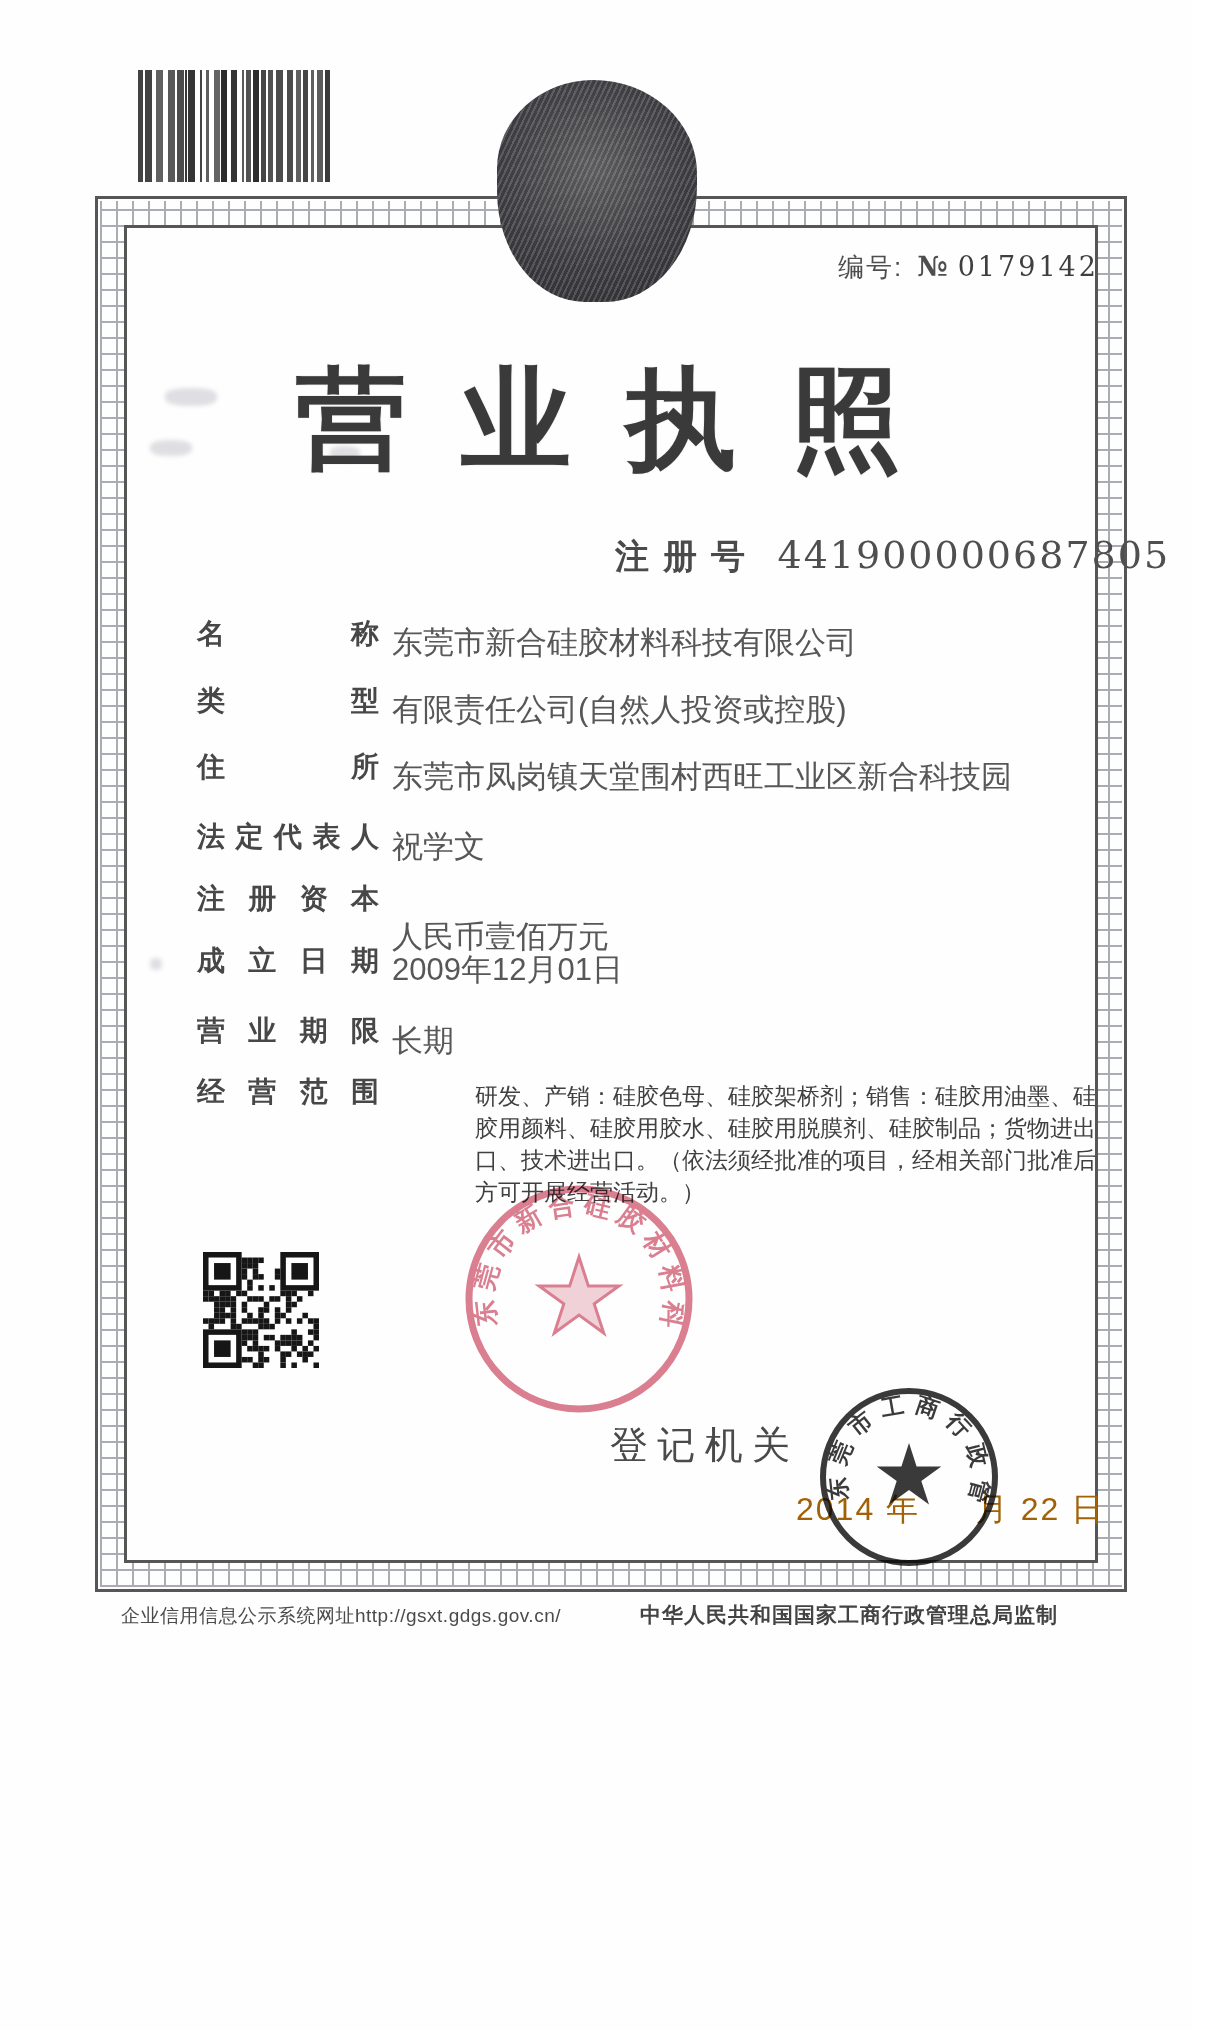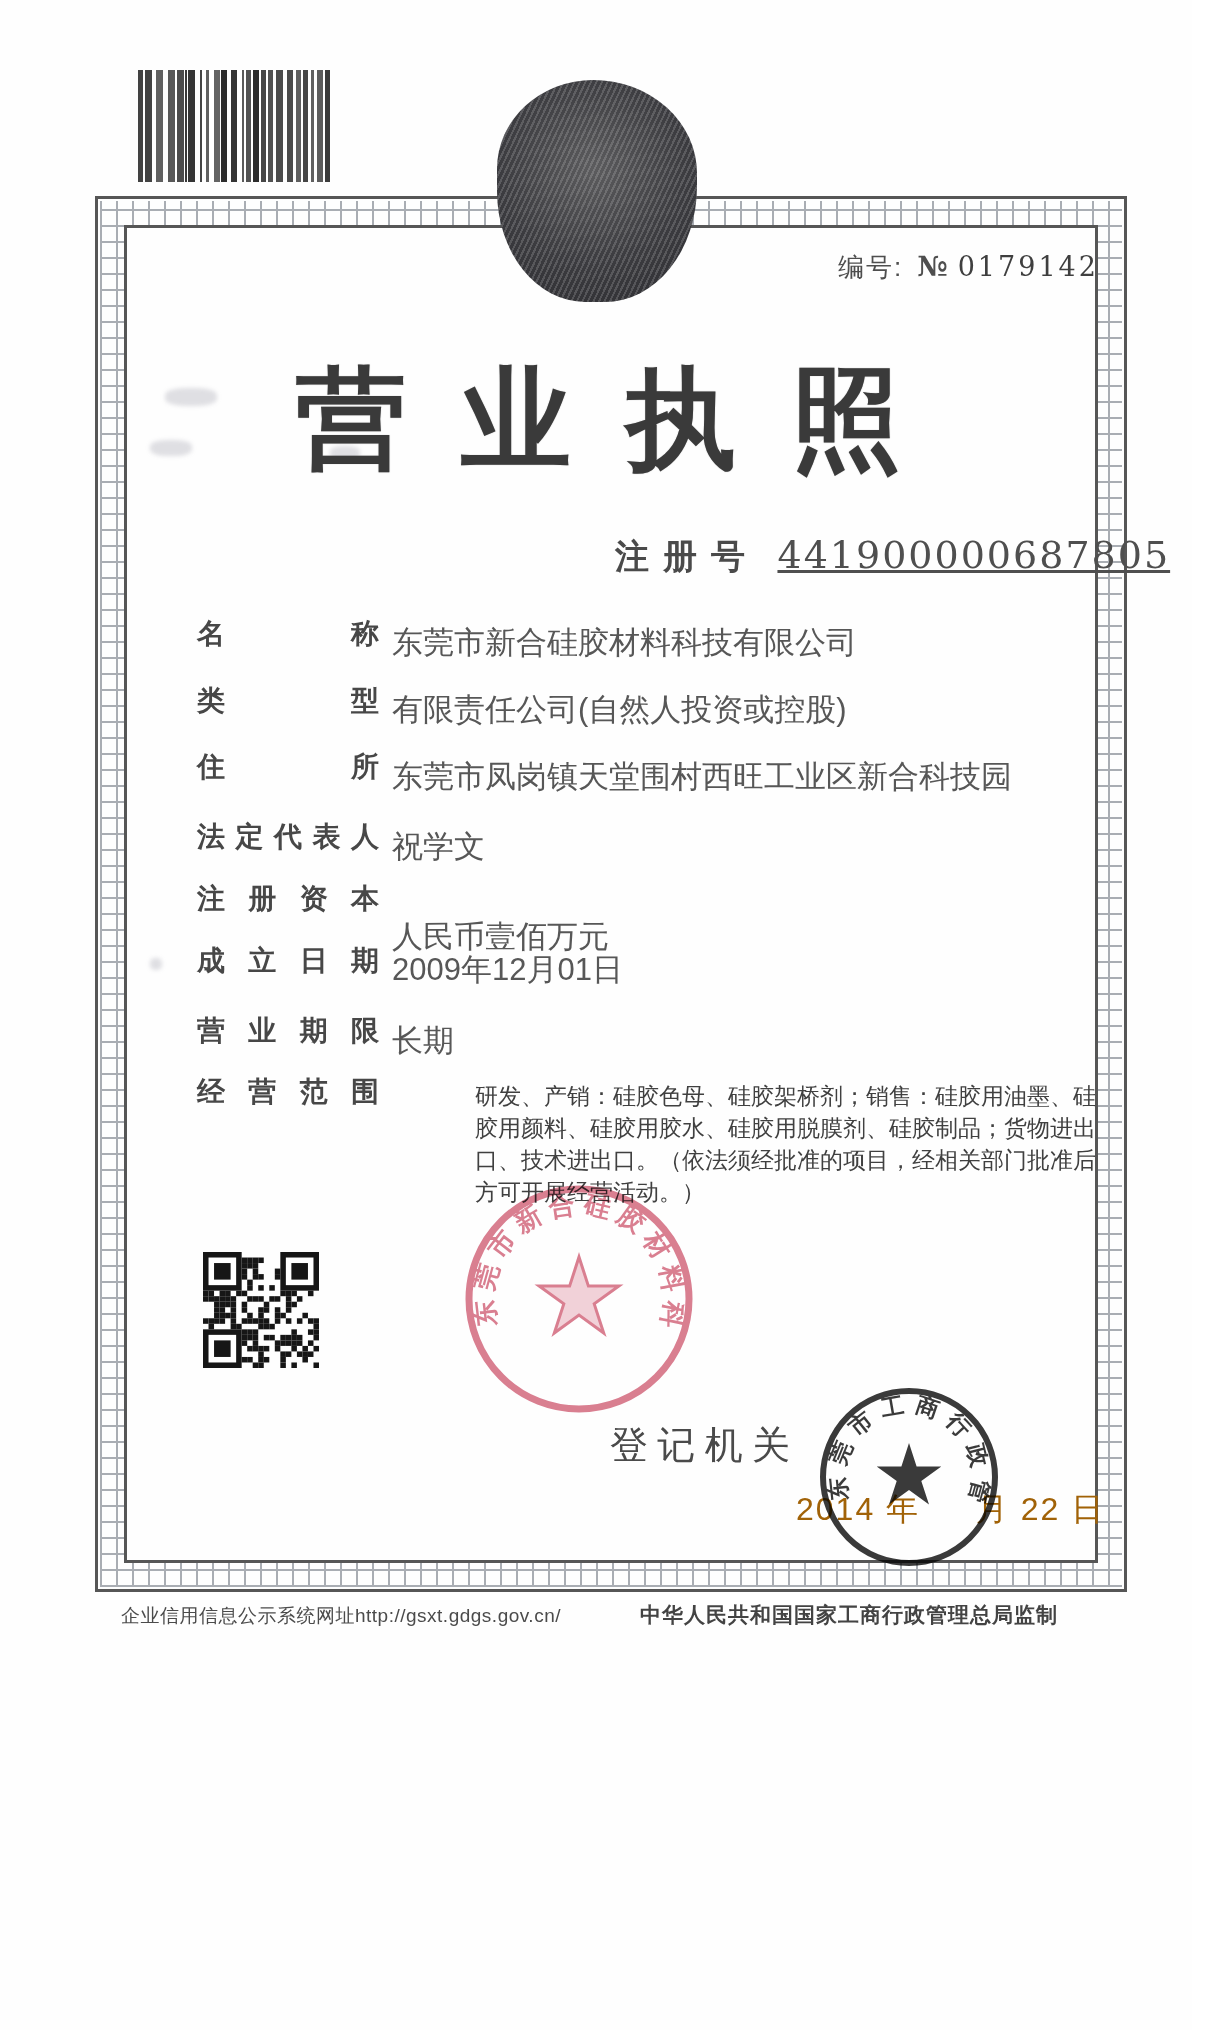--- a/index.html
+++ b/index.html
@@ -29,21 +29,21 @@
       letter-spacing:2px;white-space:nowrap;}
   .serial-line .nosym{font-family:"DejaVu Serif",serif;font-weight:bold;font-size:28px;padding:0 8px 0 14px;}
   .serial-line .digits{font-family:"DejaVu Serif",serif;font-size:27px;letter-spacing:3px;color:#3f3f3f;}
 
   .doc-title{position:absolute;left:288px;top:338px;z-index:4;margin:8px;
       font-size:110px;font-weight:900;letter-spacing:55px;color:#3a3a3a;white-space:nowrap;
       text-shadow:0 0 1px #55555588;}
 
   .reg-line{position:absolute;left:615px;top:533px;z-index:4;white-space:nowrap;}
   .reg-line .lbl{font-size:34px;font-weight:700;letter-spacing:14px;color:#4a4a4a;}
-  .reg-line .num{font-family:"DejaVu Serif",serif;font-size:38px;letter-spacing:2px;color:#4f4f4f;padding-left:14px;text-decoration:underline;}
+  .reg-line .num{font-family:"DejaVu Serif",serif;font-size:38px;letter-spacing:2px;color:#4f4f4f;padding-left:14px;}
 
   
   .flabel{position:absolute;left:197px;width:182px;z-index:4;
       font-size:28px;font-weight:700;color:#474747;
       text-align:justify;text-align-last:justify;white-space:nowrap;}
   .fvalue{position:absolute;left:392px;z-index:4;font-size:31px;color:#575757;white-space:nowrap;}
   .fvalue.scope{left:475px;width:635px;white-space:normal;font-size:23px;line-height:32px;color:#404040;}
 
   
   .qr{position:absolute;left:203px;top:1252px;width:116px;height:116px;z-index:3;}

